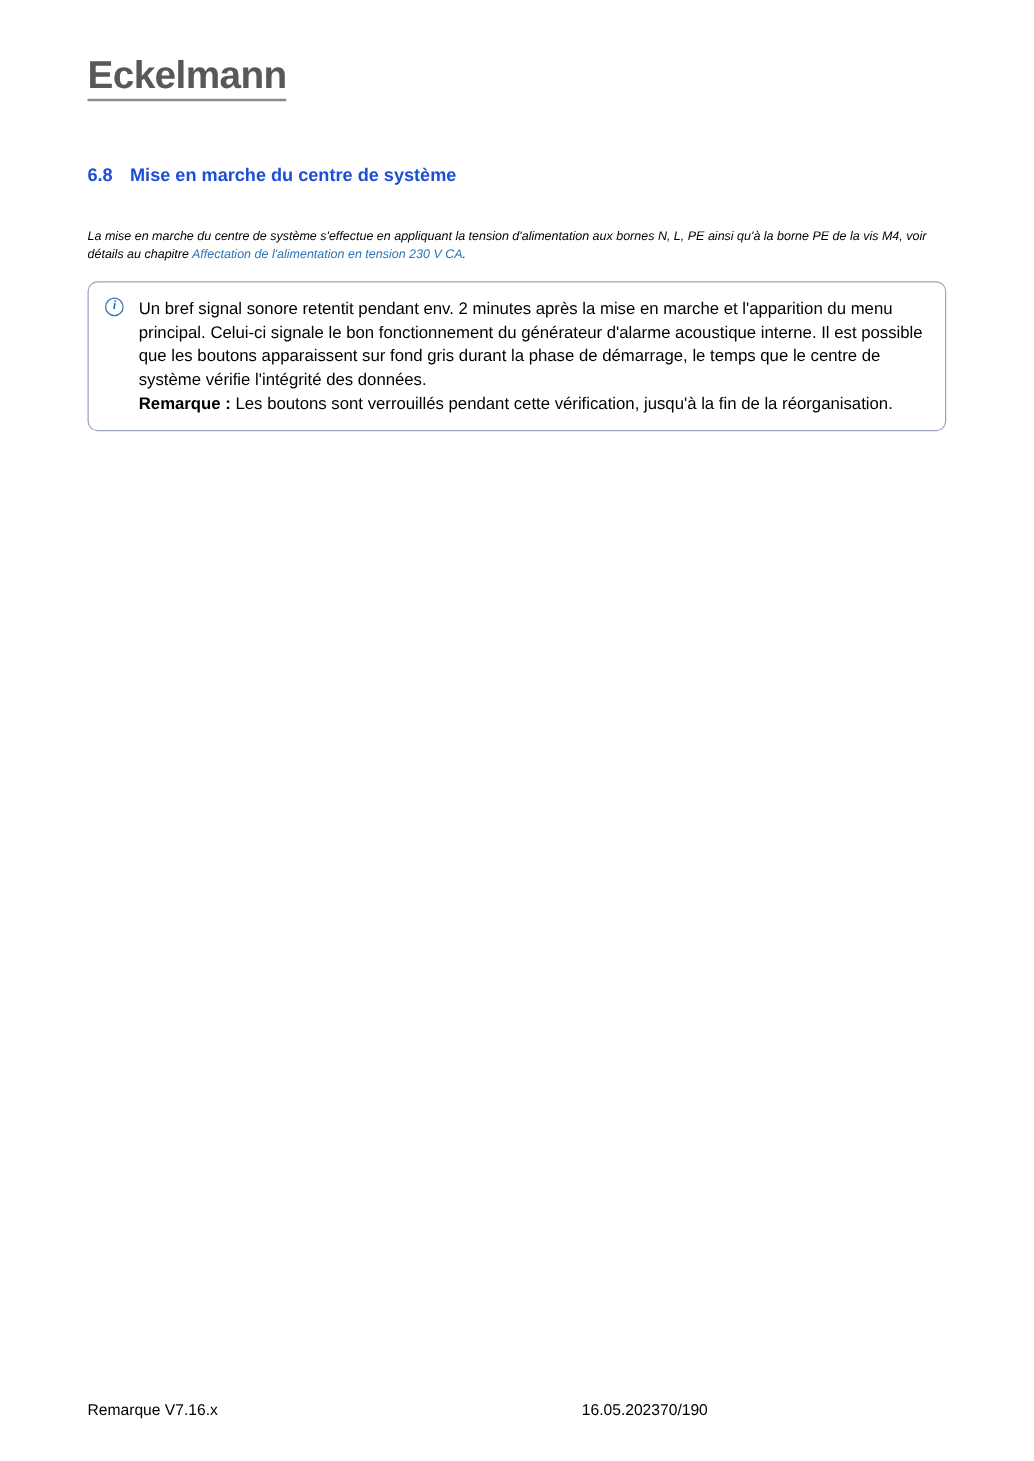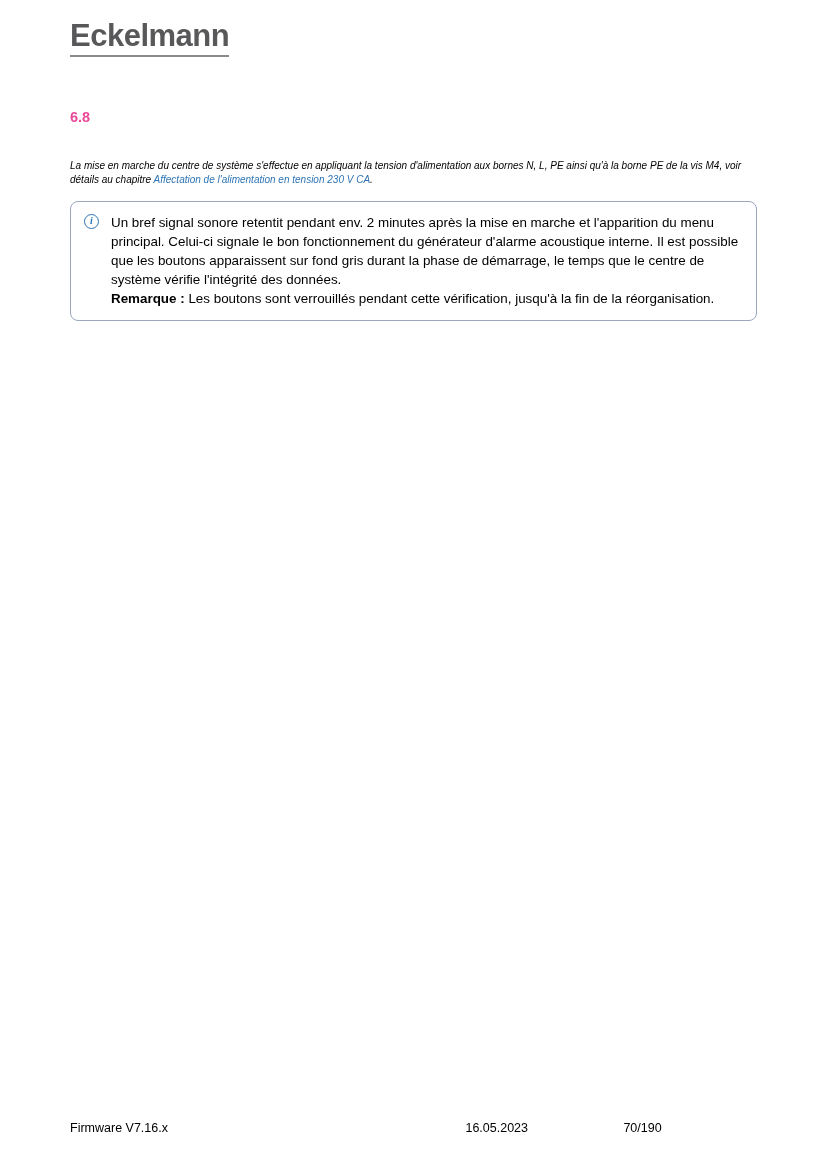--- a/index.html
+++ b/index.html
@@ -15,42 +15,42 @@
     background: #ffffff;
     overflow: hidden;
   }
   .content {
     position: absolute;
     left: 70px;
     right: 70px;
     top: 0;
   }
   .logo-wrap {
-    margin-top: 20px;
+    margin-top: 44px;
     display: inline-block;
   }
   .logo-text {
     font-size: 31px;
     font-weight: bold;
     color: #58585a;
     letter-spacing: -0.5px;
     line-height: 1.05;
   }
   .logo-rule {
     margin-top: 2px;
     height: 2px;
     background: #8a8a8c;
     width: 100%;
   }
   .section-heading {
     margin-top: 52px;
     display: flex;
     font-size: 14.5px;
     font-weight: bold;
-    color: #ec4899;
+    color: #1d4ed8;
   }
   .section-number { width: 34px; flex: 0 0 auto; }
   .intro-paragraph {
     margin-top: 34px;
     font-size: 10px;
     line-height: 1.42;
     color: #000000;
     font-style: italic;
   }
   .doc-link {
@@ -92,46 +92,47 @@
     left: 70px;
     right: 70px;
     bottom: 34px;
     display: flex;
     align-items: baseline;
     font-size: 12.5px;
     color: #000000;
   }
   .footer-left { flex: 1; text-align: left; }
   .footer-center { flex: 1; text-align: right; }
-  .footer-right { flex: 1; text-align: center; }
+  .footer-right { flex: 1; text-align: left; }
 </style>
 </head>
 <body>
 
 <div class="page">
   <div class="content">
 
     <div class="logo-wrap">
       <div class="logo-text">Eckelmann</div>
       <div class="logo-rule"></div>
     </div>
 
     <div class="section-heading">
       <span class="section-number">6.8</span>
+      <span class="section-title">Mise en marche du centre de système</span>
     </div>
 
     <p class="intro-paragraph"><span>La mise en marche du centre de système s'effectue en appliquant la tension d'alimentation aux bornes N, L, PE ainsi qu'à la borne PE de la vis M4, voir détails au chapitre </span><a class="doc-link">Affectation de l'alimentation en tension 230 V CA</a><span>.</span></p>
 
     <div class="note-box">
       <span class="info-icon">i</span>
       <span>Un bref signal sonore retentit pendant env. 2 minutes après la mise en marche et l'apparition du menu principal. Celui-ci signale le bon fonctionnement du générateur d'alarme acoustique interne. Il est possible que les boutons apparaissent sur fond gris durant la phase de démarrage, le temps que le centre de système vérifie l'intégrité des données.</span>
       <br>
       <span class="note-remark-label">Remarque :</span><span> Les boutons sont verrouillés pendant cette vérification, jusqu'à la fin de la réorganisation.</span>
     </div>
 
   </div>
 
   <div class="footer">
-    <span class="footer-left">Firmware V7.16.x</span>
+    <span class="footer-left">Remarque V7.16.x</span>
     <span class="footer-center">16.05.2023</span>
     <span class="footer-right">70/190</span>
   </div>
 </div>
 
 </body></html>

